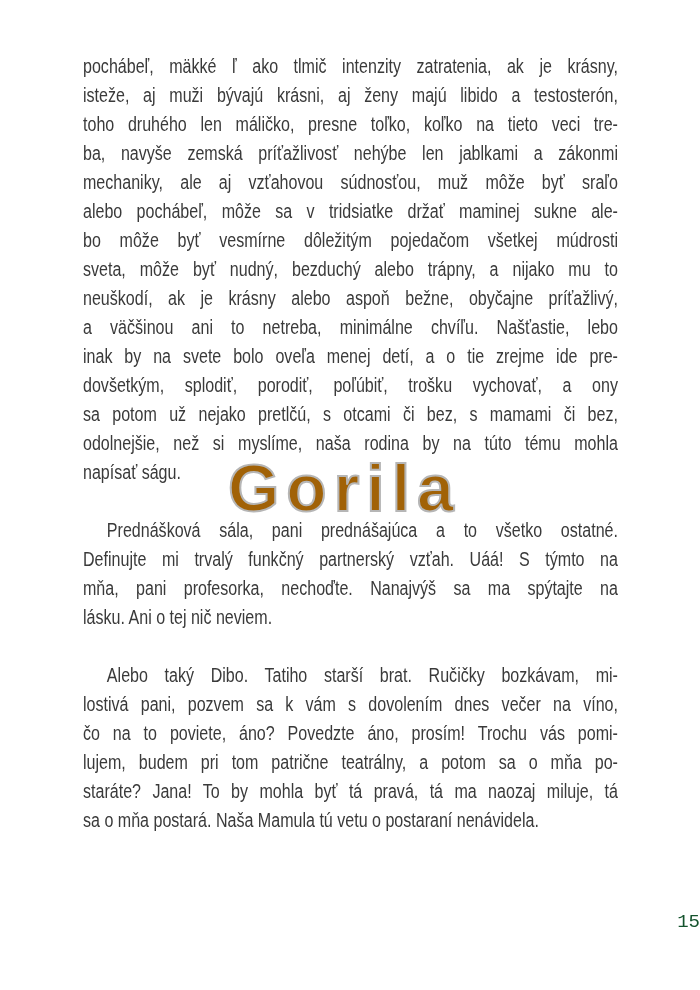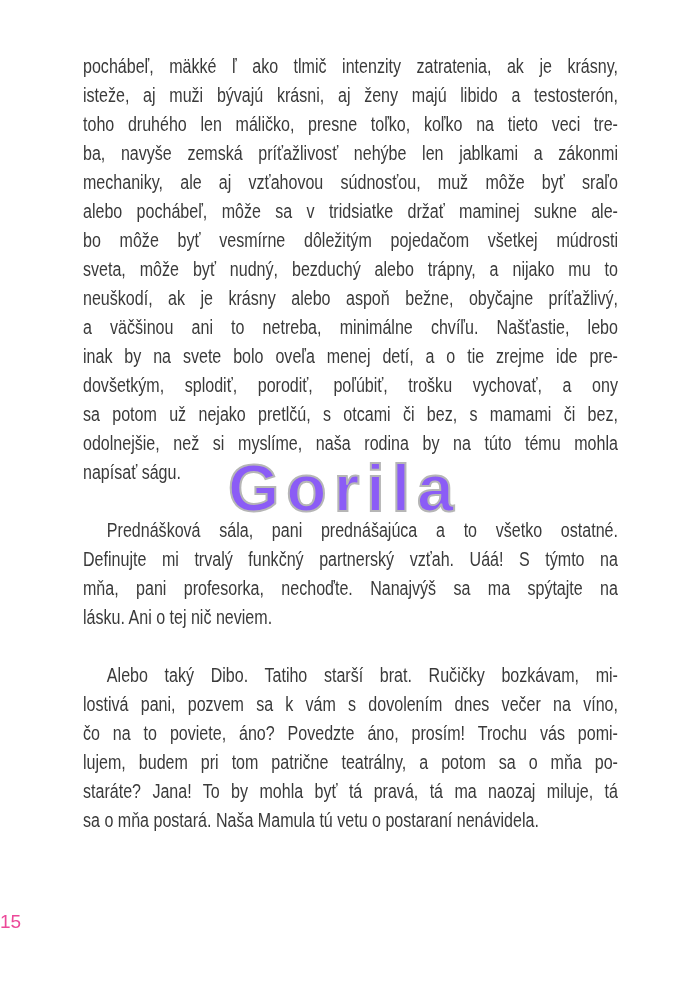--- a/index.html
+++ b/index.html
@@ -19,21 +19,21 @@
   }
   .watermark {
     position: absolute;
     left: 228px;
     top: 455px;
     z-index: 0;
     font-size: 66px;
     line-height: 66px;
     font-weight: 700;
     letter-spacing: 7px;
-    color: #8b5cf6;
+    color: #a16207;
     -webkit-text-stroke: 2px #b6b6b6;
     user-select: none;
   }
   .text-block {
     position: absolute;
     left: 83px;
     top: 52px;
     width: 650px;
     transform: scaleX(0.823);
     transform-origin: top left;
@@ -57,25 +57,26 @@
     text-align-last: left;
   }
   .paragraph.indent .line.first {
     text-indent: 29px;
   }
   .page-number {
     position: absolute;
     left: 0;
     top: 910px;
     width: 700px;
-    text-align: left;
+    text-align: right;
     font-size: 19px;
     line-height: 24px;
-    color: #ec4899;
+    color: #14532d;
     z-index: 1;
+    font-family: Liberation Mono, monospace;
   }
 </style>
 </head>
 <body>
 
 <div class="page">
   <div class="watermark">Gorila</div>
 
   <div class="text-block">
       <div class="paragraph">

